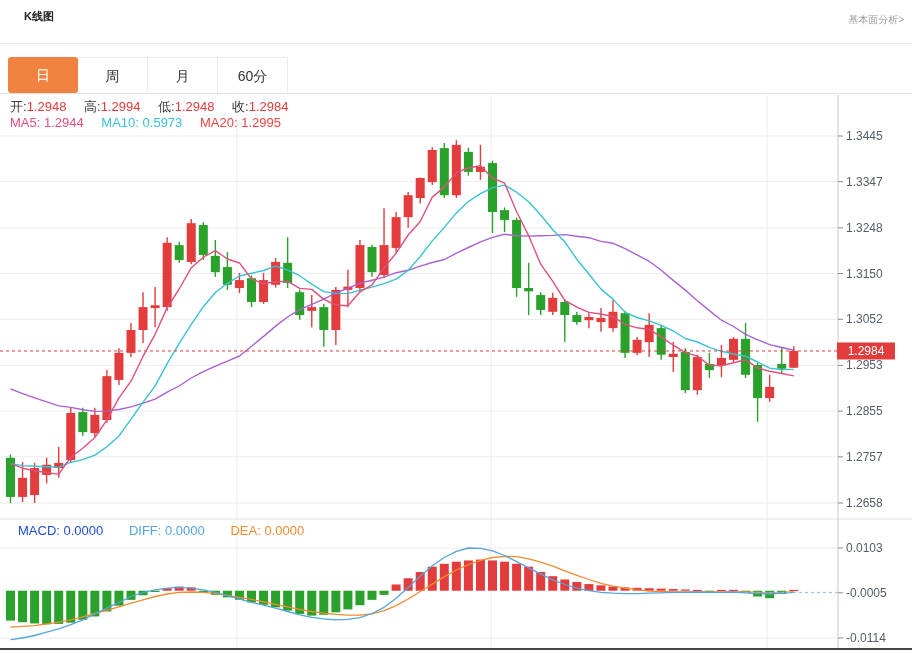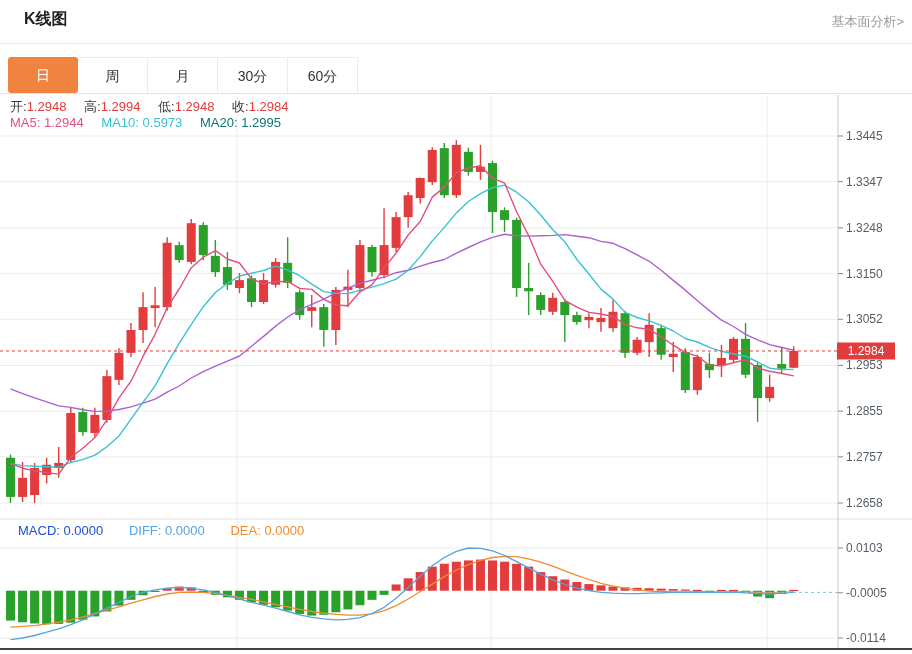--- a/index.html
+++ b/index.html
@@ -1,52 +1,51 @@
 <!DOCTYPE html>
 <html><head>
 <meta charset="utf-8">
 <style>
   html,body{margin:0;padding:0;background:#fff;}
   .page{position:relative;width:912px;height:654px;background:#fff;overflow:hidden;
         font-family:"Liberation Sans",sans-serif;}
-  .page-title{position:absolute;top:9px;left:24px;font-size:16px;font-weight:bold;color:#222;}
-  .top-link{position:absolute;top:13px;right:8px;font-size:13px;color:#9a9a9a;cursor:pointer;text-decoration:none;}
+  .page-title{position:absolute;top:9px;left:24px;font-size:11px;font-weight:bold;color:#222;}
+  .top-link{position:absolute;top:13px;right:8px;font-size:10px;color:#9a9a9a;cursor:pointer;text-decoration:none;}
   .header-rule{position:absolute;top:43px;left:0;width:912px;border-top:1px solid #e9e9e9;}
   .tabbar{position:absolute;top:57px;left:8px;display:flex;z-index:3;}
   .tab{width:70px;height:36px;line-height:36px;text-align:center;font-size:14px;color:#333;
        background:#fff;border-top:1px solid #ececec;border-right:1px solid #ececec;
        box-sizing:border-box;cursor:pointer;}
   .tab:first-child{border-left:1px solid #ececec;}
   .tab.active{background:#f0833f;color:#fff;border:none;border-radius:3px;}
   .tab-baseline{position:absolute;top:93px;left:0;width:912px;border-top:1px solid #e3e3e3;}
   .legend{position:absolute;left:10px;font-size:13px;z-index:2;white-space:nowrap;}
   .legend .item{margin-right:14px;}
   .legend b{font-weight:normal;color:#3a3a3a;}
   .legend i{font-style:normal;color:#e23c3c;}
   .ohlc-legend{top:98px;}
   .ma-legend{top:115px;}
-  .c-ma5{color:#e0507e;} .c-ma10{color:#38c2d2;} .c-ma20{color:#0f766e;}
+  .c-ma5{color:#e0507e;} .c-ma10{color:#38c2d2;} .c-ma20{color:#ef4444;}
   .macd-legend{position:absolute;top:523px;left:18px;font-size:13px;z-index:2;white-space:nowrap;}
   .macd-legend .item{margin-right:22px;}
   .c-macd{color:#1d4ed8;} .c-diff{color:#54a4df;} .c-dea{color:#ef8c30;}
   #chart-svg{position:absolute;top:0;left:0;z-index:1;pointer-events:none;}
 </style>
 </head>
 <body>
 
 <div class="page">
   <div class="page-title">K线图</div>
   <a class="top-link">基本面分析&gt;</a>
   <div class="header-rule"></div>
 
   <div class="tabbar" id="tabbar">
       <div class="tab active">日</div>
       <div class="tab">周</div>
       <div class="tab">月</div>
-      <div class="tab">30分</div>
       <div class="tab">60分</div>
     </div>
   <div class="tab-baseline"></div>
 
   <div class="legend ohlc-legend">
     <span class="item"><b>开:</b><i>1.2948</i></span>
     <span class="item"><b>高:</b><i>1.2994</i></span>
     <span class="item"><b>低:</b><i>1.2948</i></span>
     <span class="item"><b>收:</b><i>1.2984</i></span>
   </div>

